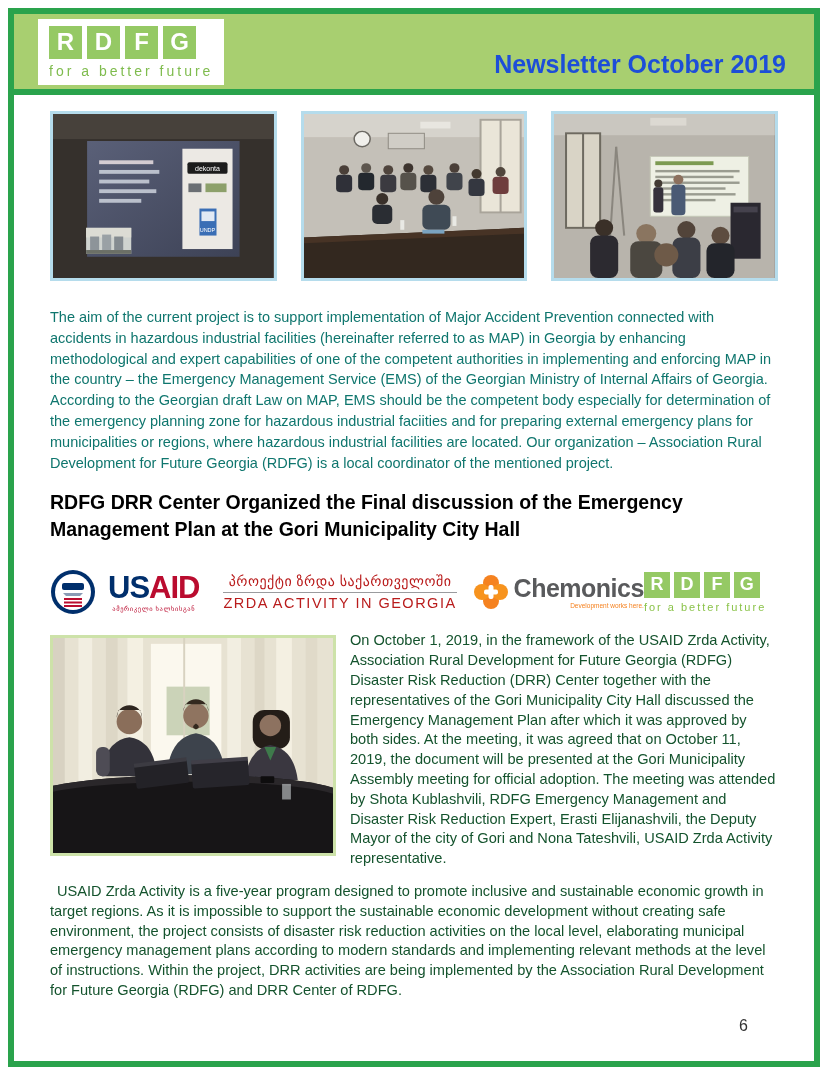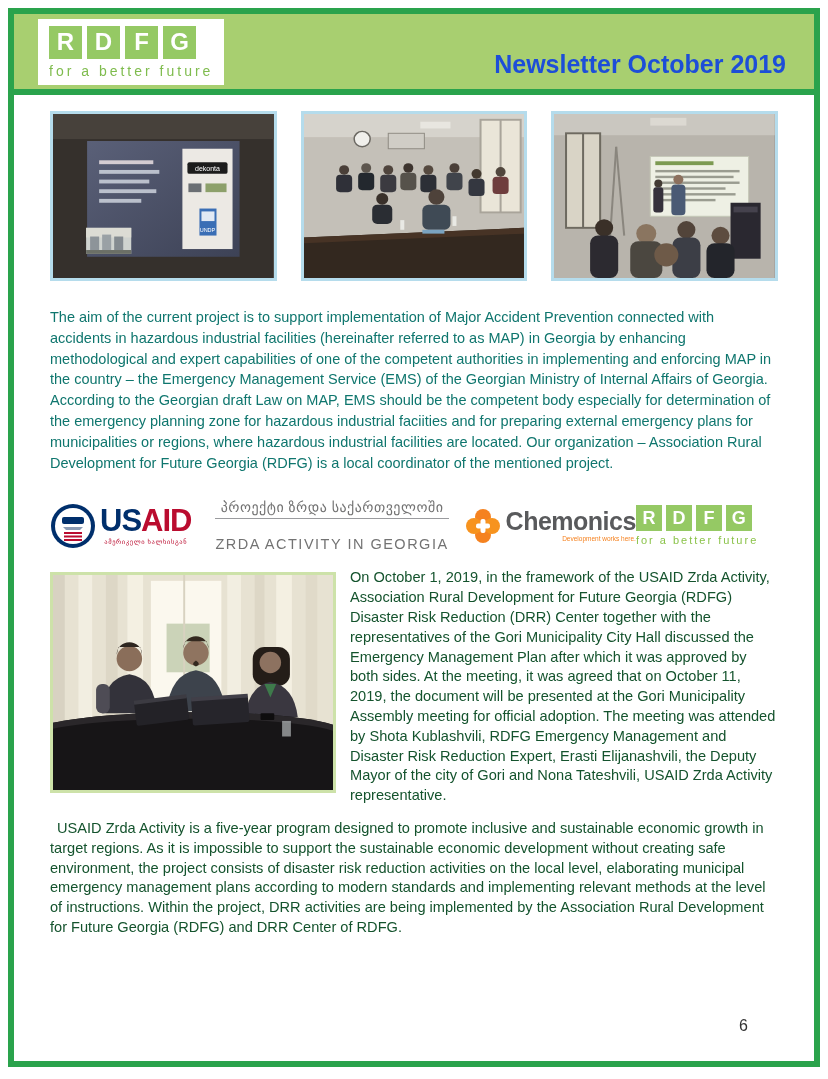--- a/index.html
+++ b/index.html
@@ -52,29 +52,29 @@
     margin: 26px 0 0 0;
     font-size: 14.5px; line-height: 20.8px; color: #0f766e;
   }
   h2.heading {
     margin: 16px 30px 0 0;
     font-size: 19.5px; line-height: 27px;
     color: #000; font-weight: bold;
   }
   
   .logos { margin-top: 26px; display: flex; align-items: center; }
-  .usaid { display: flex; align-items: center; gap: 4px; }
+  .usaid { display: flex; align-items: center; gap: 12px; }
   .usaid-txt { display: flex; flex-direction: column; }
   .usaid-word { font-size: 31px; font-weight: bold; letter-spacing: -1px; line-height: 1; }
   .usaid-word .us { color: #002f6c; }
   .usaid-word .aid { color: #ba0c2f; }
   .usaid-tag { color: #ba0c2f; font-size: 6.5px; letter-spacing: .6px; margin-top: 2px; text-align: center; }
-  .zrda { margin-left: 24px; text-align: center; color: #737373; }
+  .zrda { margin-left: 24px; text-align: center; color: #b91c1c; }
   .zrda-ka { font-size: 14px; letter-spacing: .5px; padding-bottom: 3px; white-space: nowrap; }
-  .zrda-en { border-top: 1.5px solid #9a9b9e; padding-top: 17px; font-size: 14.5px; letter-spacing: 1.5px; white-space: nowrap; }
+  .zrda-en { border-top: 1.5px solid #9a9b9e; padding-top: 2px; font-size: 14.5px; letter-spacing: 1.5px; white-space: nowrap; }
   .chem { margin-left: 16px; display: flex; align-items: center; gap: 5px; }
   .chem-txt { display: flex; flex-direction: column; }
   .chem-name { color: #595a5c; font-size: 25px; font-weight: bold; letter-spacing: -.5px; line-height: 1; }
   .chem-tag { color: #f58220; font-size: 6.5px; text-align: right; margin-top: 1px; }
   .rdfg-small { margin-left: auto; margin-right: 60px; }
   .rdfg-small .sq { width: 26px; height: 26px; font-size: 18px; }
   .rdfg-small .squares { gap: 4px; }
   .rdfg-small .logo-tagline { font-size: 11px; letter-spacing: 2px; color: #8bc34a; margin-top: 3px; }
   
   .article { margin-top: 16px; }
@@ -226,20 +226,21 @@
             <circle cx="166" cy="126" r="9" fill="#5d4c3f"></circle>
               <rect x="152" y="134" width="28" height="36" rx="8" fill="#23252b"></rect>
             <circle cx="112" cy="146" r="12" fill="#6e5a48"></circle>
           </g>
         </svg>
       </figure>
     </div>
 
     <p class="intro">The aim of the current project is to support implementation of Major Accident Prevention connected with accidents in hazardous industrial facilities (hereinafter referred to as MAP) in Georgia by enhancing methodological and expert capabilities of one of the competent authorities in implementing and enforcing MAP in the country – the Emergency Management Service (EMS) of the Georgian Ministry of Internal Affairs of Georgia. According to the Georgian draft Law on MAP, EMS should be the competent body especially for determination of the emergency planning zone for hazardous industrial faciities and for preparing external emergency plans for municipalities or regions, where hazardous industrial facilities are located. Our organization – Association Rural Development for Future Georgia (RDFG) is a local coordinator of the mentioned project.</p>
 
+    <h2 class="heading">RDFG DRR Center Organized the Final discussion of the Emergency Management Plan at the Gori Municipality City Hall</h2>
 
     <div class="logos">
 
       <div class="usaid">
         <svg width="46" height="46" viewBox="0 0 46 46">
           <circle cx="23" cy="23" r="22" fill="#002f6c"></circle>
           <circle cx="23" cy="23" r="18" fill="#ffffff"></circle>
           <rect x="12" y="14" width="22" height="7" rx="2" fill="#002f6c"></rect>
           <path d="M13 24 H33 L30 27 H16 Z" fill="#8a9bb5"></path>
           <rect x="14" y="29" width="18" height="2" fill="#ba0c2f"></rect>

